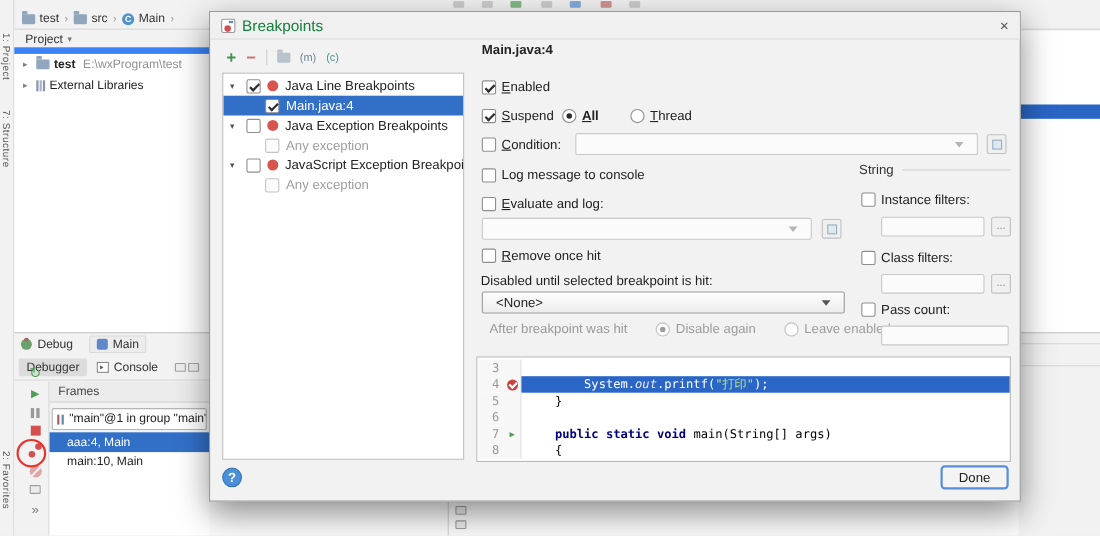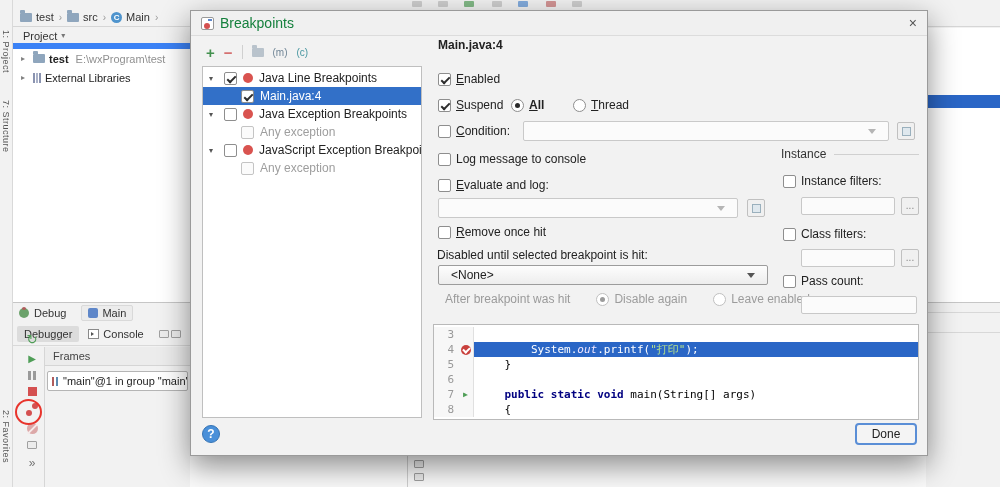--- a/index.html
+++ b/index.html
@@ -264,20 +264,24 @@
           <span class="ico-sq"></span>
         </span>
       <span class="dbtn g-more"></span>
     </div>
     <div class="vline"></div>
     <div class="frames-head">Frames</div>
     <div class="thread-combo">
       <span class="ic-threads"></span>
       <span>"main"@1 in group "main"</span>
     </div>
+    <div class="frames-list">
+      <div class="frame-row selected">aaa:4, Main</div>
+      <div class="frame-row">main:10, Main</div>
+    </div>
   </div>
 
   <div class="annotation"></div>
 
   <div class="editor-sliver">
     <div class="sel-line"></div>
   </div>
   <div class="dbg-right">
     <div class="hline" style="top:9px"></div>
     <div class="hline" style="top:29px"></div>
@@ -416,21 +420,21 @@
         <span class="circ"></span>
           <span>Disable again</span>
       </span>
       <span class="rbx dis">
         <span class="circ"></span>
           <span>Leave enabled</span>
       </span>
     </div>
 
     <div class="pa grp-sep" style="left:590px;top:136px;width:138px">
-      <span>Instance</span>
+      <span>String</span>
         <span class="line"></span>
     </div>
     <span class="cbx pa" style="left:592px;top:163px">
       <span class="box"></span>
         <span>Instance filters:</span>
     </span>
     <div class="tfield pa" style="left:610px;top:186px;width:94px"></div>
     <div class="morebtn pa" style="left:710px;top:186px">...</div>
 
     <span class="cbx pa" style="left:592px;top:216px">

